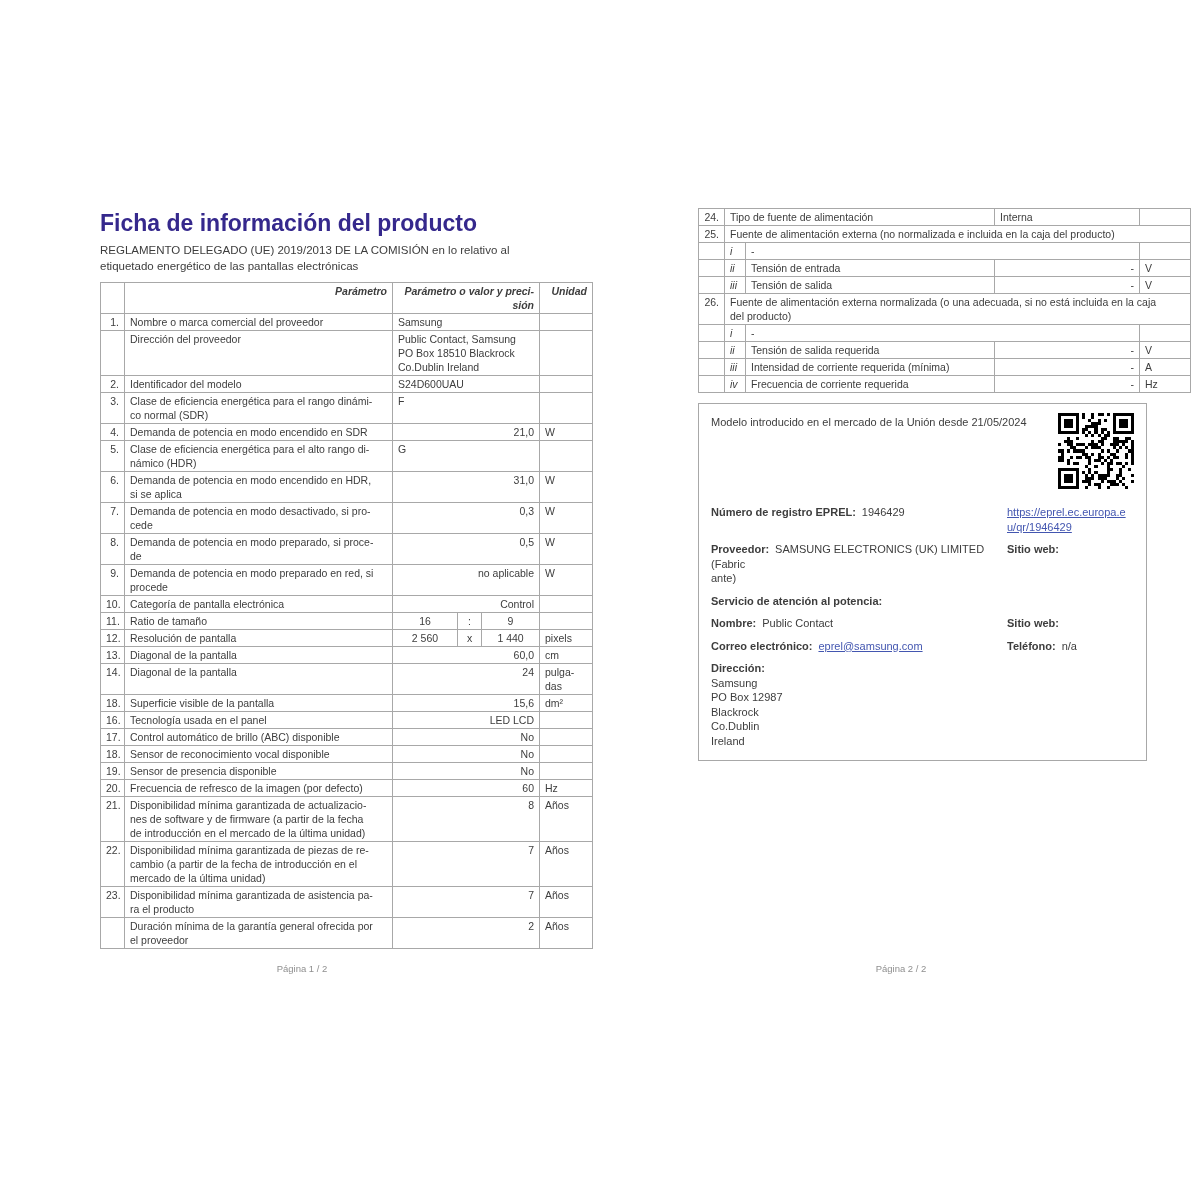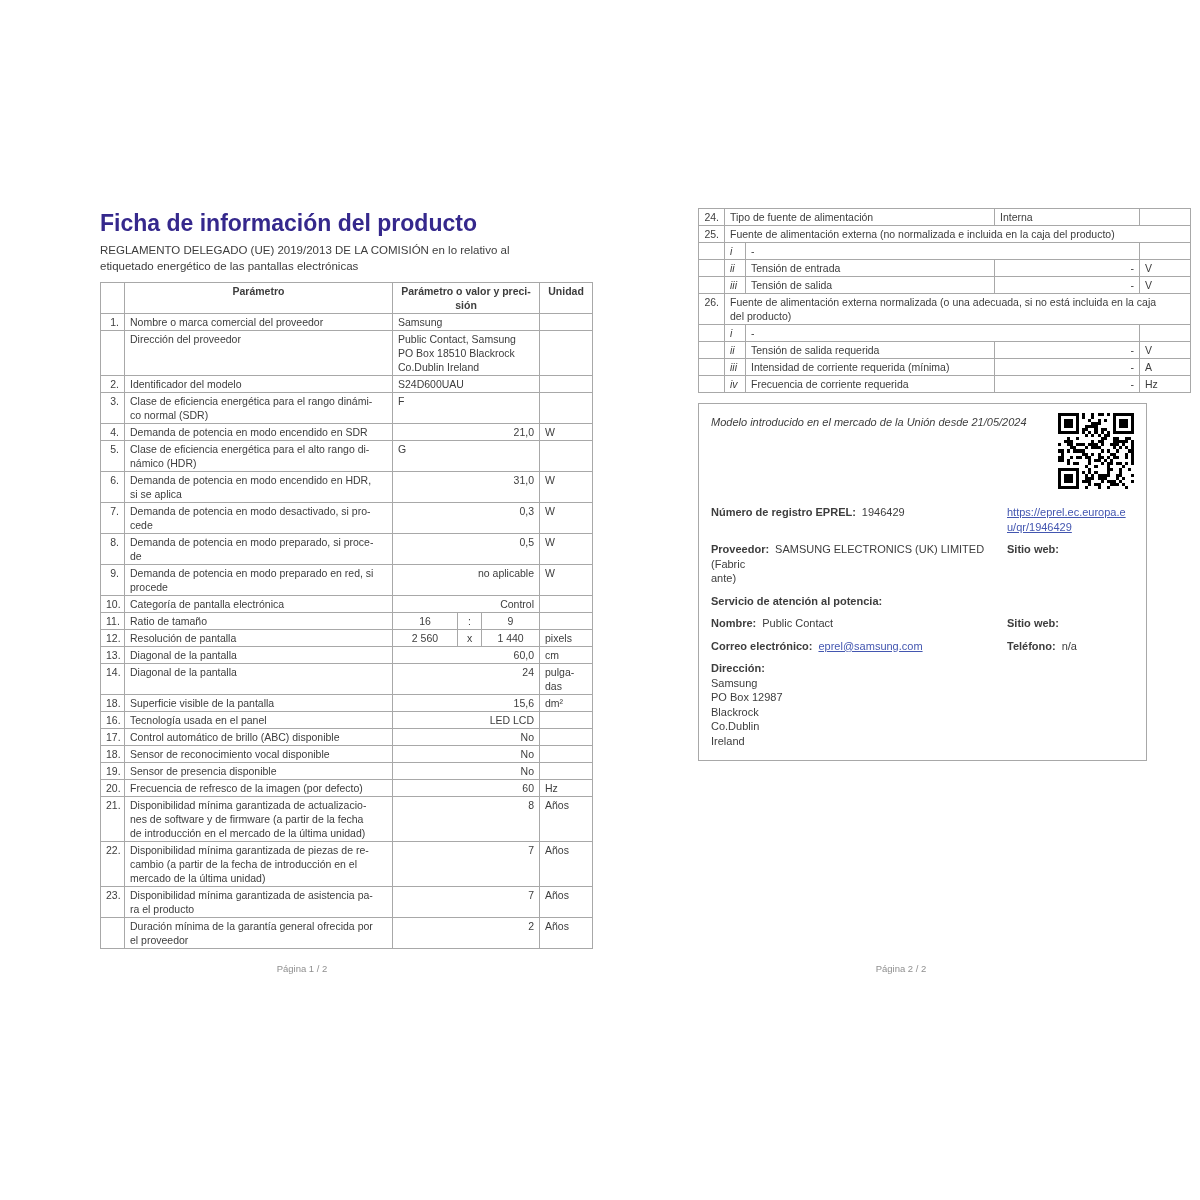--- a/index.html
+++ b/index.html
@@ -24,35 +24,35 @@
 
   table.fiche{
     border-collapse:collapse;table-layout:fixed;width:492px;
     font-size:10.5px;color:var(--text);
   }
   table.fiche td,table.fiche th{
     border:1px solid var(--border);vertical-align:top;
     padding:1px 5px;line-height:14px;white-space:pre-line;
     overflow:hidden;
   }
-  table.fiche th{font-weight:bold;text-align:center;}
+  table.fiche th{font-weight:bold;text-align:right;font-style:italic;}
   td.num{text-align:right;padding-right:4px;padding-left:2px;}
   td.sub{font-style:italic;padding-left:4px;}
   td.vr{text-align:right;}
   td.vl{text-align:left;}
   td.ctr{text-align:center;}
   td.unit{padding-left:5px;}
 
   .infobox{
     margin-top:10px;border:1px solid var(--border);
     padding:9px 12px 12px 12px;font-size:11px;line-height:14.5px;
     min-height:322px;
   }
   .intro-row{display:flex;justify-content:space-between;align-items:flex-start;min-height:84px;}
-  .intro-text{width:330px;padding-top:2px;font-style:italic;}
+  .intro-text{width:330px;padding-top:2px;}
   .qr{width:76px;height:76px;flex:0 0 auto;}
   .box-row{display:flex;margin-top:8px;justify-content:space-between;}
   .box-left{width:296px;padding-right:8px;}
   .box-right{flex:1;min-width:0;}
   .box-row b{font-weight:bold;}
   .pre{white-space:pre-line;}
   .gap{display:inline-block;width:6px;}
   a.doclink{color:var(--link);text-decoration:underline;word-break:break-all;}
   .addr-label{display:block;}
 

